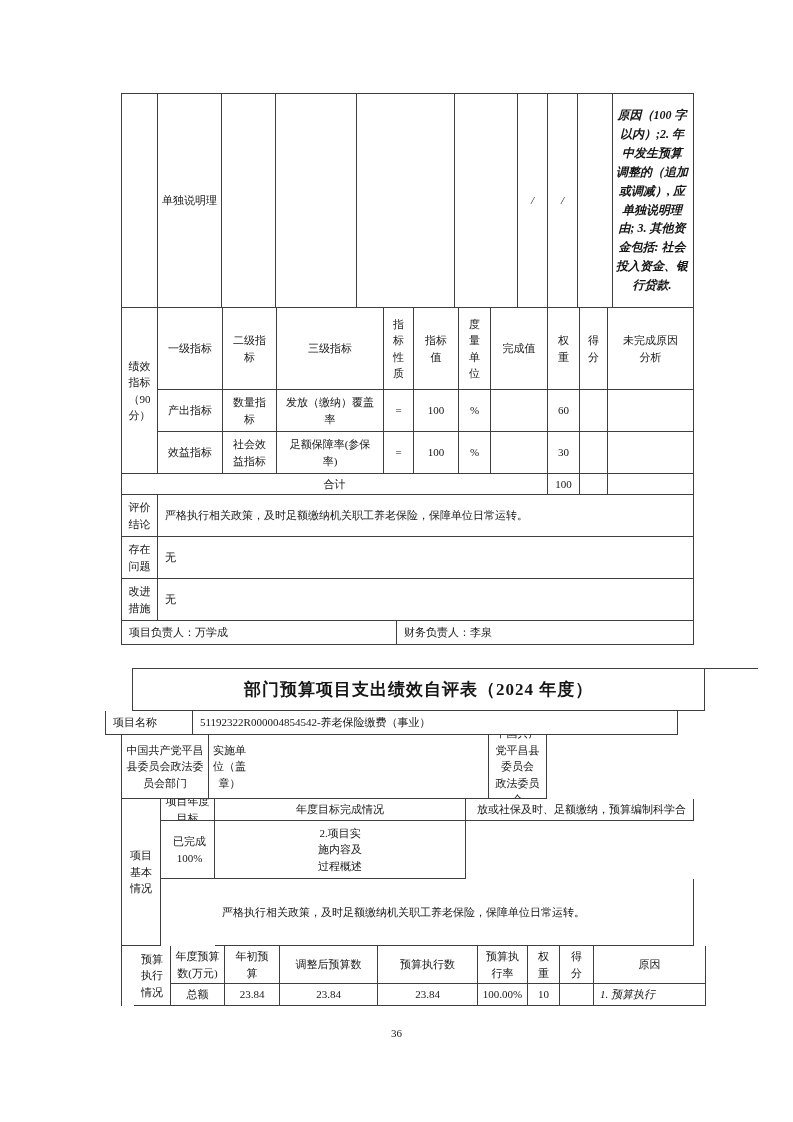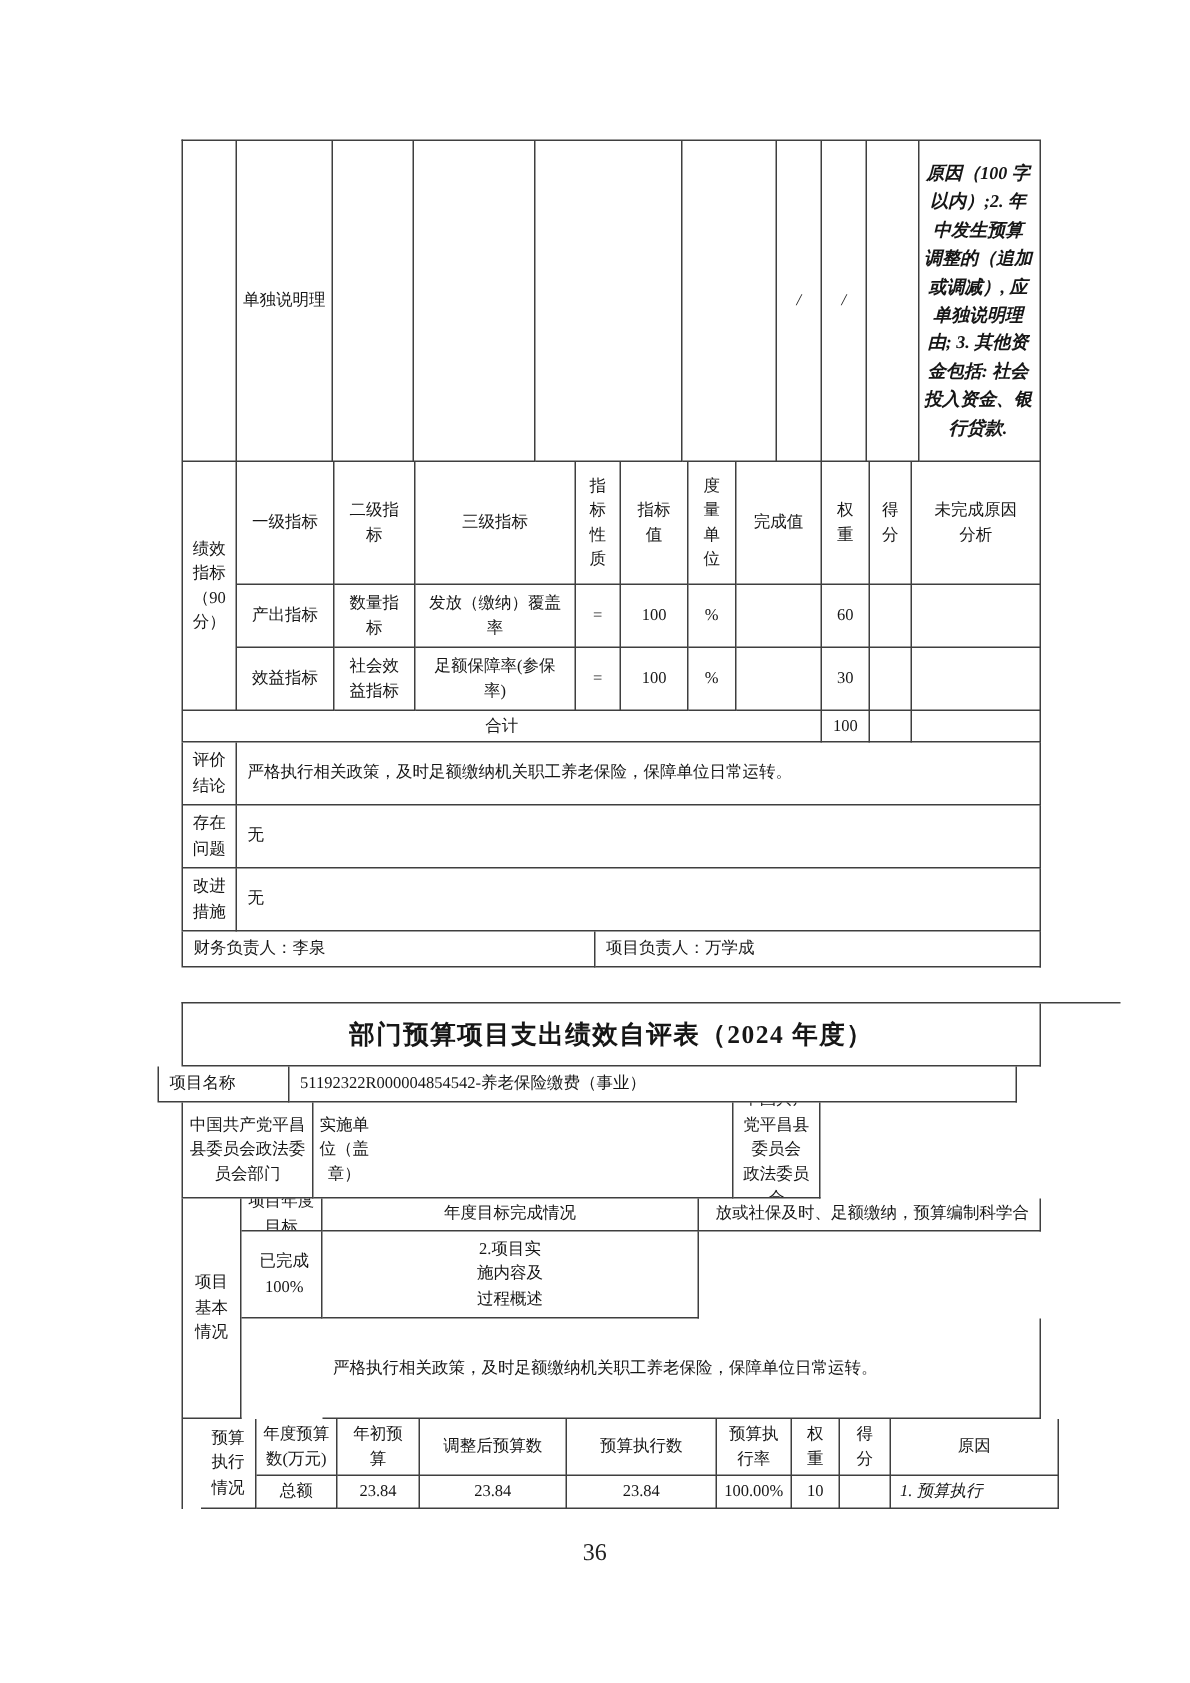--- a/index.html
+++ b/index.html
@@ -19,21 +19,21 @@
     display:flex; align-items:center; justify-content:center;
     text-align:center; font-size:11px; line-height:1.5;
     padding:1px 3px; overflow:hidden; white-space:pre-line;
   }
   .lft { justify-content:flex-start; text-align:center; padding-left:7px; }
   .it  { font-style:italic; }
   .note { font-size:12px; line-height:1.58; justify-content:flex-start; text-align:center; padding:0 3px;font-weight:bold; }
   .ttl { font-size:17px; font-weight:bold; letter-spacing:1px; }
   .pgnum {
     position:absolute; left:0; top:1027px; width:100%;
-    text-align:center; font-size:16px; color:#222;
+    text-align:center; font-size:11px; color:#222;
   }
 </style>
 </head>
 <body>
 
 <div class="page">
 
   <div class="t bt" style="left:121px; top:93px; width:573px; height:215px;
               grid-template-columns:36px 64px 54px 81px 98px 63px 30px 30px 35px 81px;
               grid-template-rows:214px;">
@@ -128,25 +128,25 @@
     <div class="c">存在
 问题</div>
     <div class="c lft">无</div>
     <div class="c">改进
 措施</div>
     <div class="c lft">无</div>
   </div>
 
   <div class="t" style="left:121px; top:621px; width:573px; height:24px;
               grid-template-columns:275px 297px; grid-template-rows:24px;">
+    <div class="c lft">项目负责人：万学成</div>
     <div class="c lft">财务负责人：李泉</div>
-    <div class="c lft">项目负责人：万学成</div>
-  </div>
-
-  <div class="t bt" style="left:121px; top:668px; width:626px; height:43px;
+  </div>
+
+  <div class="t bt" style="left:132px; top:668px; width:626px; height:43px;
               grid-template-columns:572px; grid-template-rows:42px;">
     <div class="c ttl">部门预算项目支出绩效自评表（2024 年度）</div>
   </div>
 
   <div class="t" style="left:105px; top:711px; width:573px; height:24px;
               grid-template-columns:87px 485px; grid-template-rows:24px;">
     <div class="c lft">项目名称</div>
     <div class="c lft">51192322R000004854542-养老保险缴费（事业）</div>
   </div>
 

